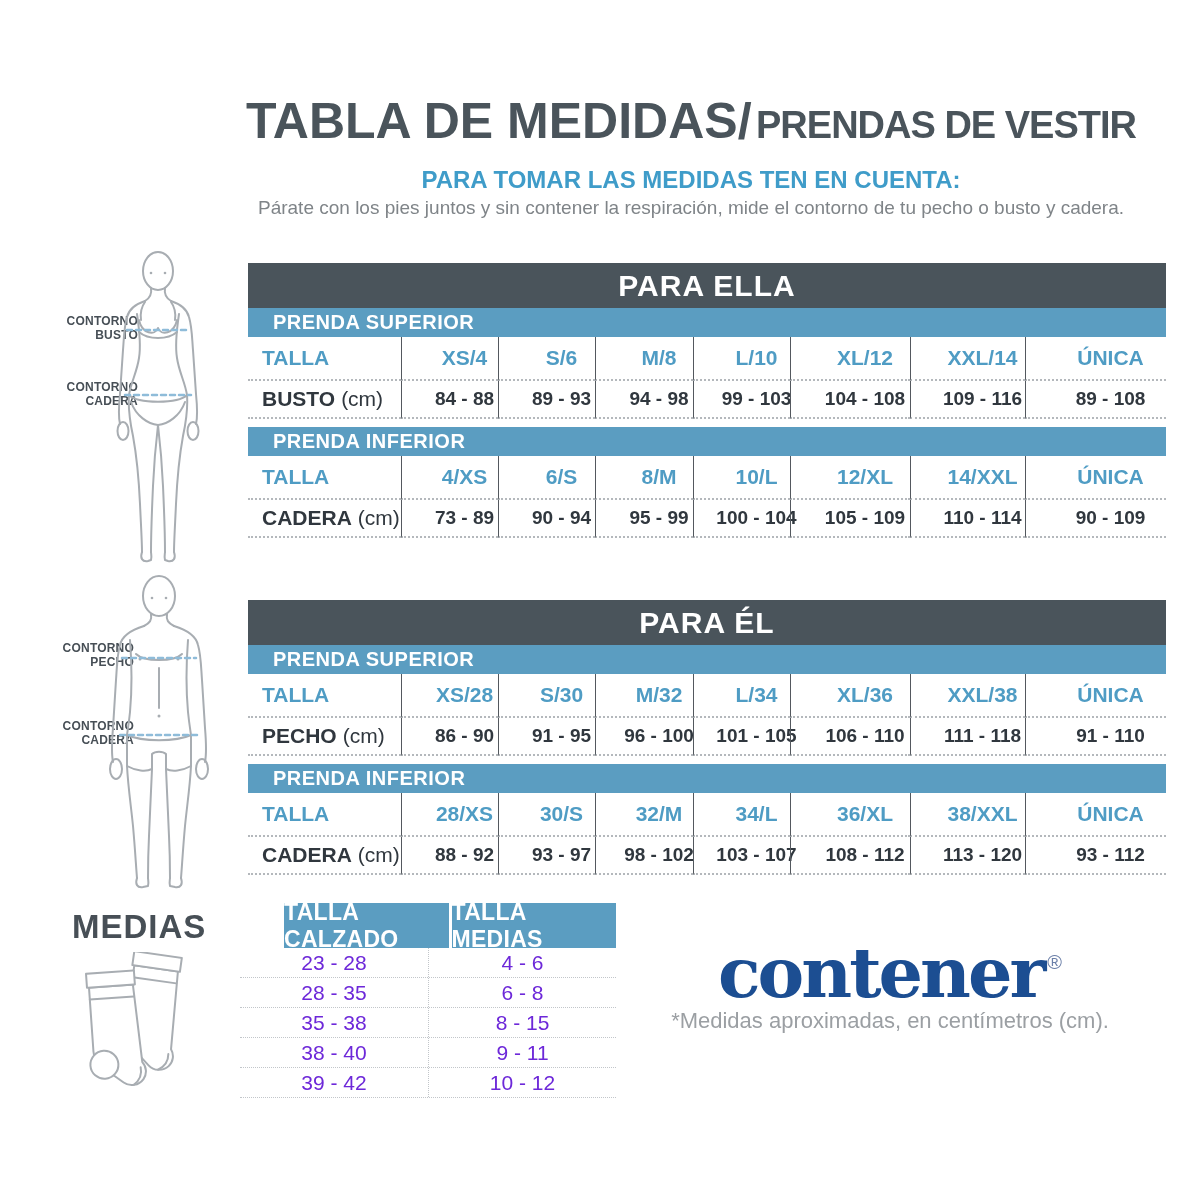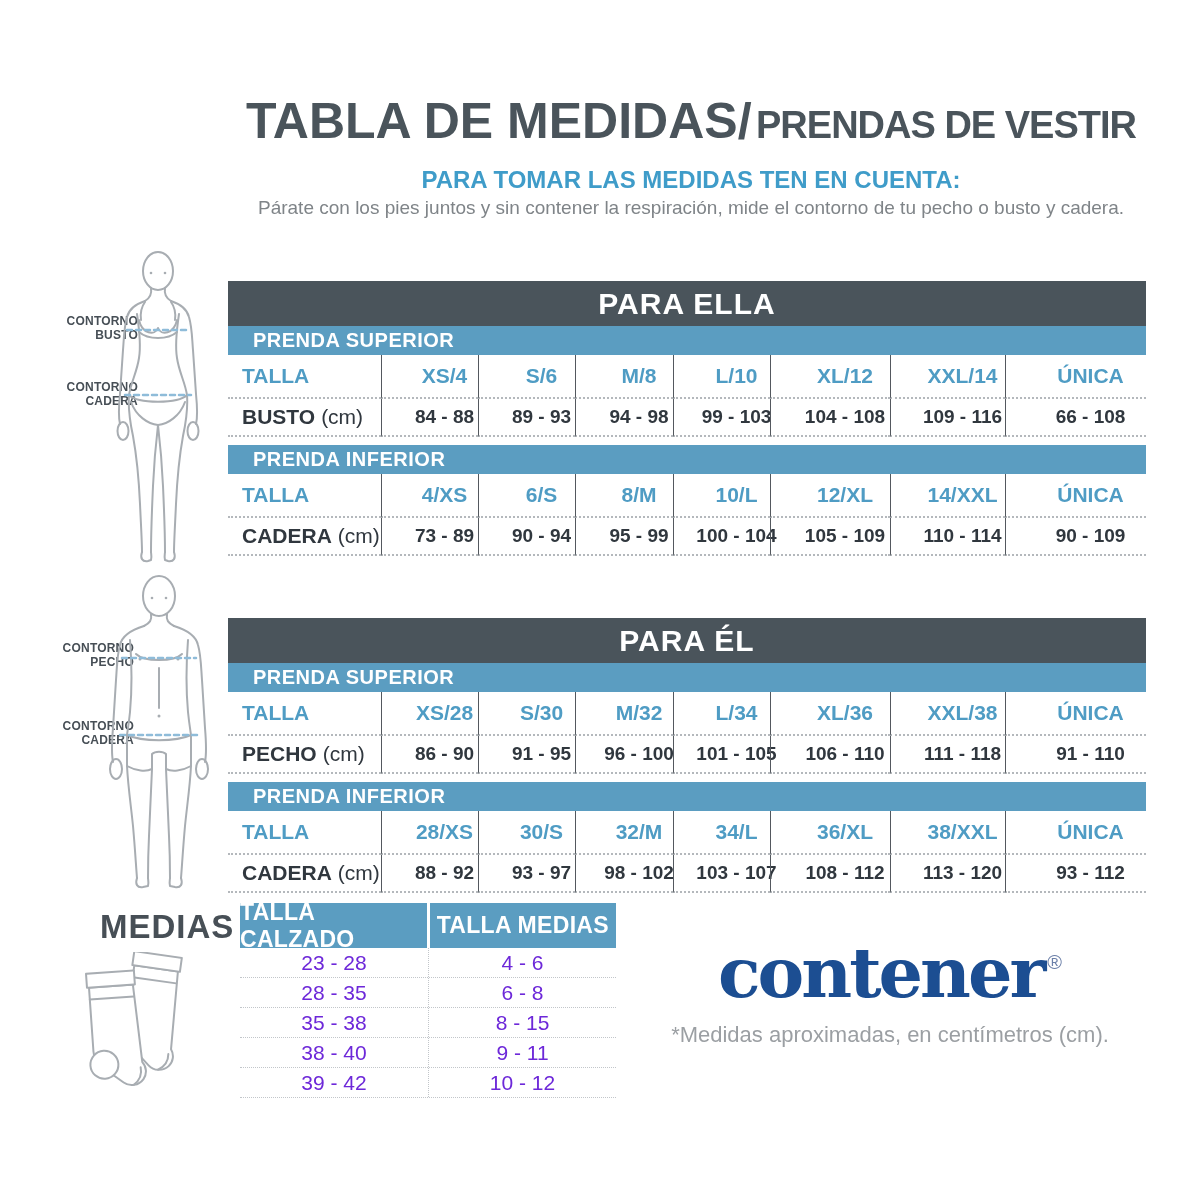--- a/index.html
+++ b/index.html
@@ -7,21 +7,21 @@
     position:relative;width:1200px;height:1200px;background:#ffffff;
     font-family:"Liberation Sans",sans-serif;overflow:hidden;
   }
   
   .hdr{position:absolute;left:232px;top:92px;width:918px;text-align:center;white-space:nowrap;}
   .title-main{font-size:50px;font-weight:bold;color:#4a545b;letter-spacing:0px;}
   .title-sub{font-size:38px;font-weight:bold;color:#4a545b;letter-spacing:-1px;}
   .tip-heading{margin-top:16px;font-size:24px;font-weight:bold;color:#3f9cc9;letter-spacing:0px;}
   .tip-body{margin-top:3px;font-size:19px;color:#7f8488;}
   
-  .size-table{position:absolute;left:228px;width:918px;margin-top:18px;}
+  .size-table{position:absolute;left:248px;width:918px;}
   #table-ella{top:263px;}
   #table-el{top:600px;}
   .t-title{height:45px;background:#4a545b;color:#ffffff;font-size:30px;font-weight:bold;
            display:flex;align-items:center;justify-content:center;letter-spacing:1px;}
   .t-band{height:29px;background:#5b9dc1;color:#ffffff;font-size:20px;font-weight:bold;
           display:flex;align-items:center;padding-left:25px;box-sizing:border-box;letter-spacing:0.5px;}
   .t-band.second{margin-top:8px;}
   .t-grid{display:grid;grid-template-columns:153px 97px 97px 98px 97px 120px 115px 141px;
           grid-template-rows:44px 38px;}
   .t-grid .cell{display:flex;align-items:center;justify-content:center;box-sizing:border-box;
@@ -37,37 +37,37 @@
   .fig{position:absolute;}
   .fig path,.fig ellipse,.fig circle,.fig rect,.fig line{
     stroke:#a8adb2;stroke-width:2;fill:none;stroke-linecap:round;stroke-linejoin:round;}
   .fig .dash{stroke:#8fbcd9;stroke-width:2.5;stroke-dasharray:5 4;}
   .fig .dot{fill:#a8adb2;stroke:none;}
   .fig .solid{fill:#ffffff;}
   .fig-label{position:absolute;width:118px;text-align:right;font-size:12px;font-weight:bold;
              color:#474f56;line-height:1.2;white-space:pre-line;letter-spacing:0.2px;}
   
   .medias-title{position:absolute;left:72px;top:908px;width:130px;text-align:center;
-                font-size:33px;font-weight:bold;color:#474f56;letter-spacing:1px;margin-left:28px;}
+                font-size:33px;font-weight:bold;color:#474f56;letter-spacing:1px;}
   .socks{position:absolute;left:80px;top:952px;}
   .medias-table{position:absolute;left:240px;top:903px;width:376px;}
-  .m-head{display:grid;grid-template-columns:1fr 1fr;gap:3px;}
+  .m-head{display:grid;grid-template-columns:1fr 1fr;gap:3px;margin-left:44px;}
   .m-head .hcell{height:45px;background:#5b9dc1;color:#ffffff;font-weight:bold;font-size:23px;
                  display:flex;align-items:center;justify-content:center;letter-spacing:0.3px;}
   .m-row{display:grid;grid-template-columns:1fr 1fr;height:29px;border-bottom:1px dotted #c2c6ca;}
   .m-row .mcell{display:flex;align-items:center;justify-content:center;
                 color:#6d28d9;font-weight:normal;font-size:21px;}
   .m-row .mcell + .mcell{border-left:1px dotted #c2c6ca;}
   
   .brand-wrap{position:absolute;left:590px;top:938px;width:600px;text-align:center;}
   .brand{font-family:"DejaVu Serif",serif;font-weight:bold;font-size:70px;color:#1c4e92;
          letter-spacing:-3px;line-height:1.0;}
   .reg{font-family:"Liberation Sans",sans-serif;font-size:20px;font-weight:normal;color:#6b7fa8;
        vertical-align:28px;letter-spacing:0;margin-left:4px;}
-  .footnote{margin-top:14px;font-size:22px;color:#9b9fa3;}
+  .footnote{margin-top:0;font-size:22px;color:#9b9fa3;}
 </style>
 </head>
 <body>
 
 <div class="canvas">
 
   <div class="hdr">
     <div>
       <span class="title-main">TABLA DE MEDIDAS/</span>
       <span class="title-sub">PRENDAS DE VESTIR</span>
@@ -123,21 +123,21 @@
       <div class="cell first c-meas">
         <span class="mname">BUSTO</span>
         <span class="munit">(cm)</span>
       </div>
       <div class="cell vline c-val">84 - 88</div>
       <div class="cell vline c-val">89 - 93</div>
       <div class="cell vline c-val">94 - 98</div>
       <div class="cell vline c-val">99 - 103</div>
       <div class="cell vline c-val">104 - 108</div>
       <div class="cell vline c-val">109 - 116</div>
-      <div class="cell vline c-val">66 - 108</div>
+      <div class="cell vline c-val">89 - 108</div>
     </div>
     <div class="t-band second">PRENDA INFERIOR</div>
     <div class="t-grid">
       <div class="cell first c-size">TALLA</div>
       <div class="cell vline c-size">4/XS</div>
       <div class="cell vline c-size">6/S</div>
       <div class="cell vline c-size">8/M</div>
       <div class="cell vline c-size">10/L</div>
       <div class="cell vline c-size">12/XL</div>
       <div class="cell vline c-size">14/XXL</div>

